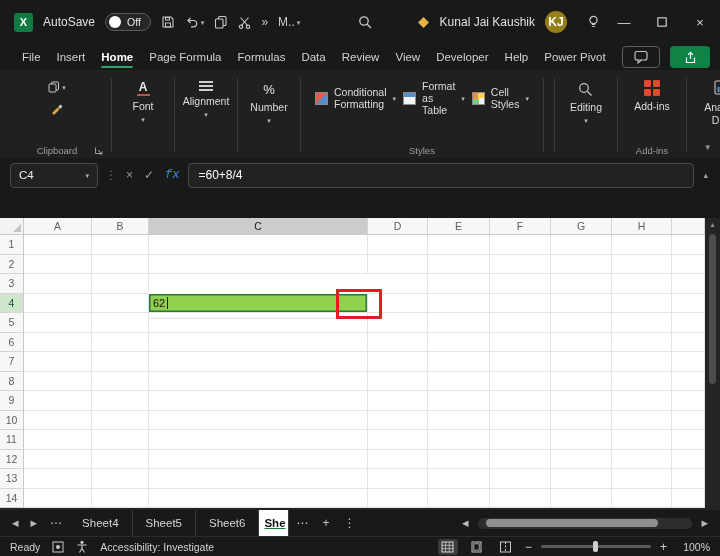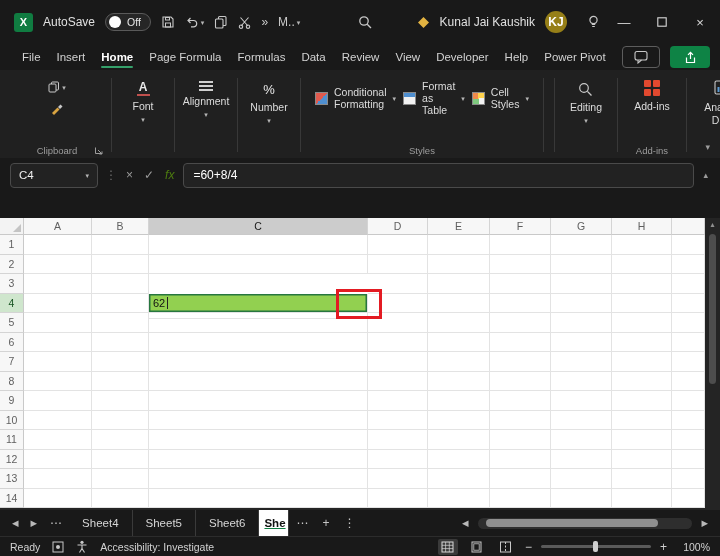--- a/index.html
+++ b/index.html
@@ -53,21 +53,21 @@
 .addins-ic{display:grid;grid-template-columns:7px 7px;grid-auto-rows:7px;gap:2px}
 .addins-ic i{background:#E2492F;border-radius:1px}
 .analyze-label{white-space:normal;width:50px;line-height:1.2}
 .ribbon-collapse{position:absolute;right:10px;bottom:6px;color:#9d9d9d;font-size:9px}
 
 
 .fbar{height:34px;display:flex;align-items:center;gap:7px;padding:4px 10px;background:#191919}
 .namebox{width:88px;height:25px;background:#222;border:1px solid #4a4a4a;border-radius:4px;display:flex;align-items:center;padding:0 8px;font-size:11.5px;color:#f0f0f0}
 .fb-sep{color:#6f6f6f;font-size:12px}
 .fb-btn{color:#9a9a9a;font-size:12px;padding:0 2px}
-.fx{font-style:italic;font-family:Liberation Sans, sans-serif;color:#4d7c0f}
+.fx{font-style:italic;font-family:Liberation Mono, monospace;color:#3b82f6}
 .formula-field{flex:1;height:25px;background:#222;border:1px solid #4a4a4a;border-radius:4px;display:flex;align-items:center;padding:0 9px;font-size:12px;color:#fff}
 .fb-collapse{color:#9a9a9a;font-size:9px;padding:0 2px}
 .gap{height:26px;background:#191919}
 
 
 .grid-wrap{position:relative;height:292px;background:#242424}
 .sheet{position:absolute;left:0;top:0;width:705px;background:#fff}
 .col-row{display:flex;height:17px}
 .corner{width:24px;height:17px;background:#f3f3f3;border-right:1px solid #c9c9c9;border-bottom:1px solid #c9c9c9;position:relative;flex:none}
 .corner::after{content:"";position:absolute;right:2px;bottom:2px;border-left:8px solid transparent;border-bottom:8px solid #c4c4c4}

